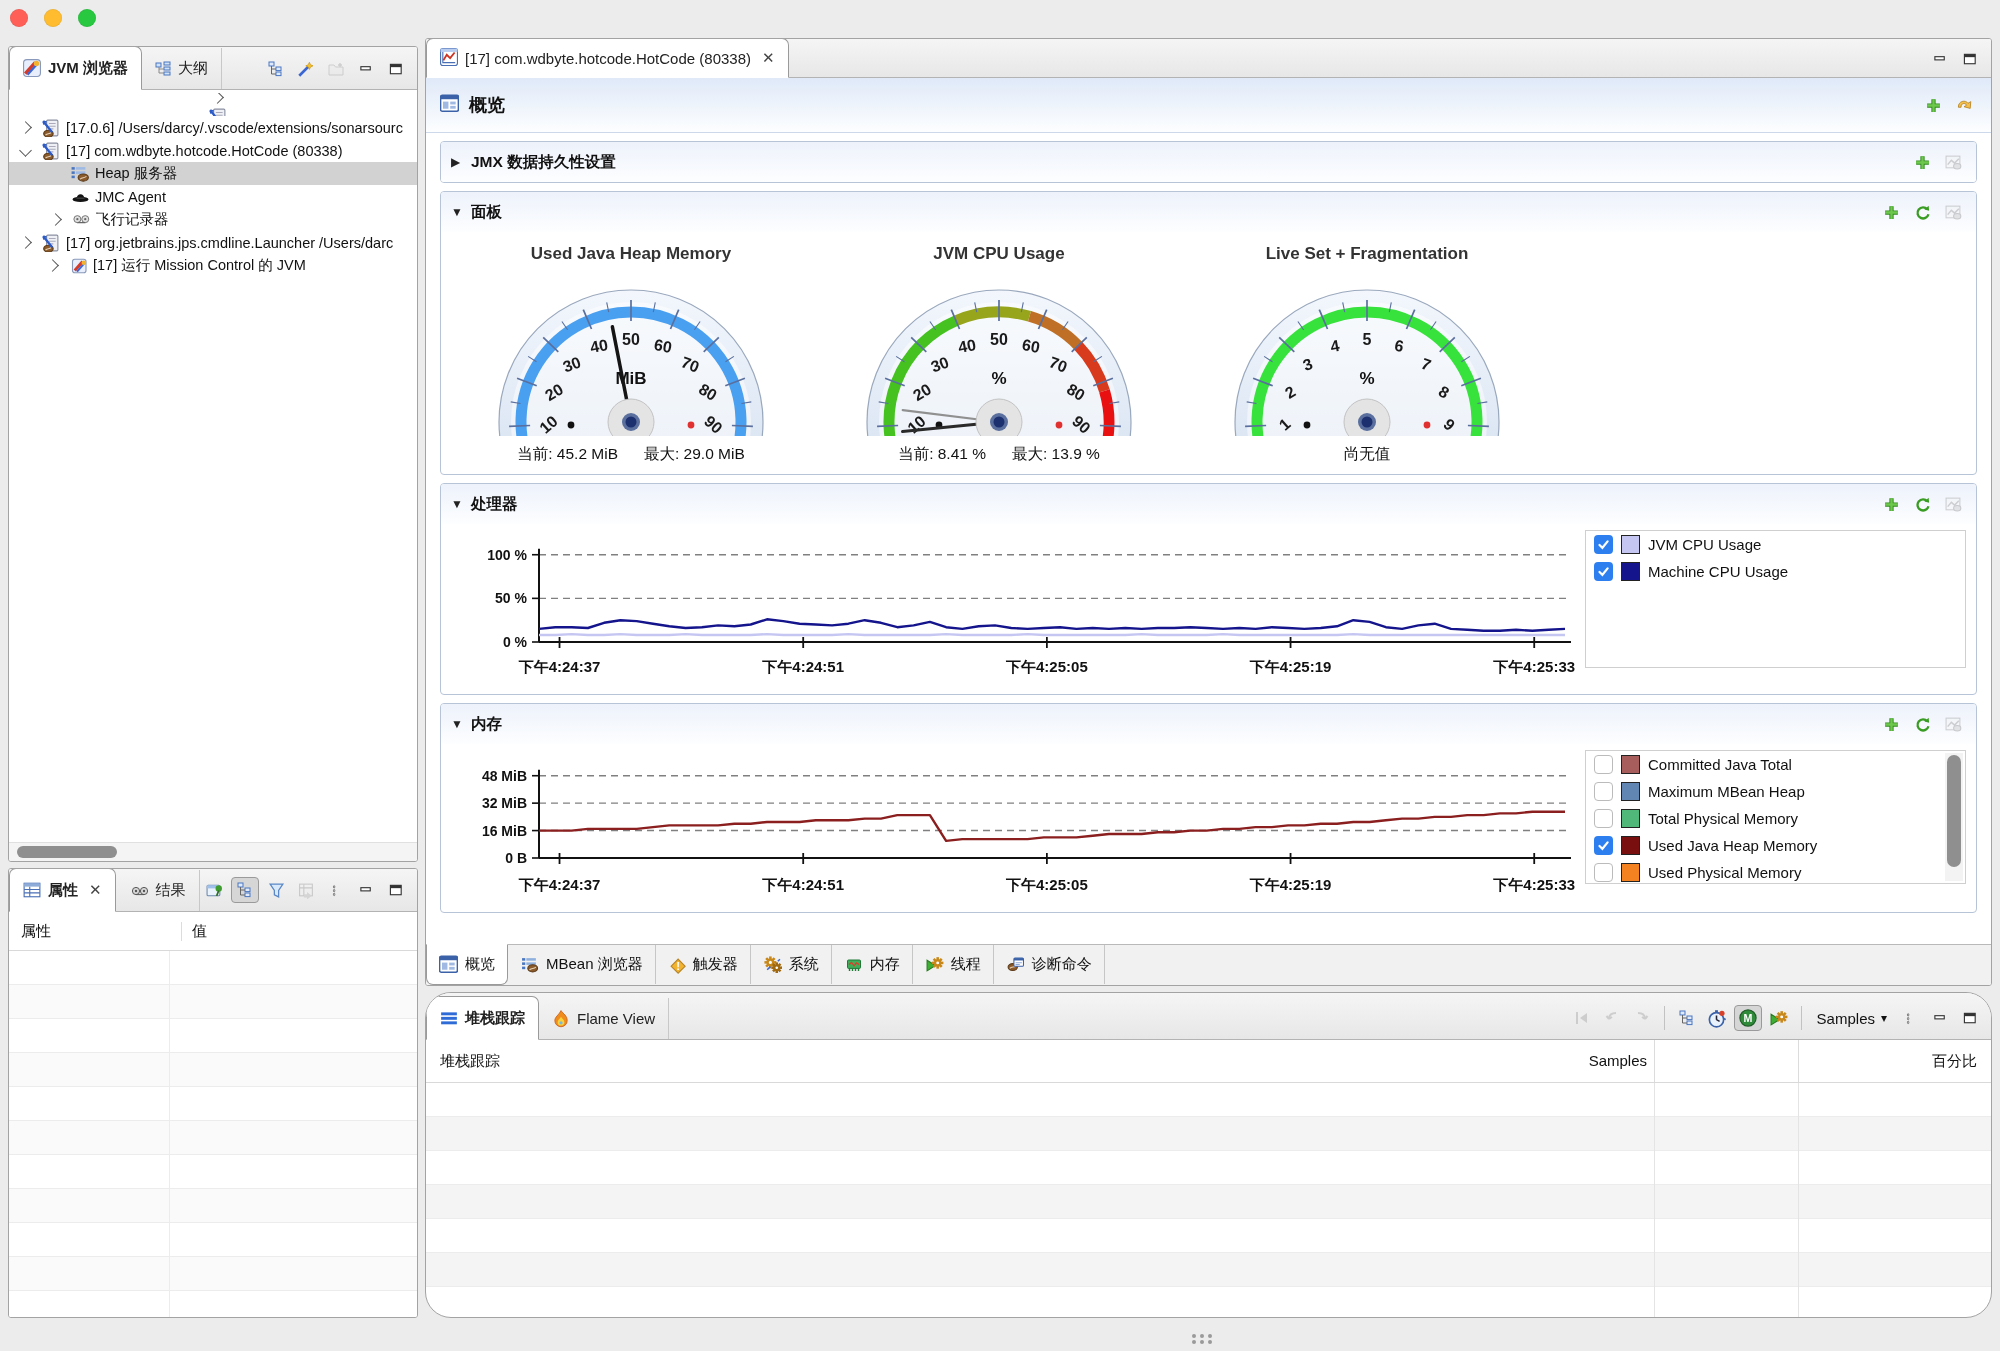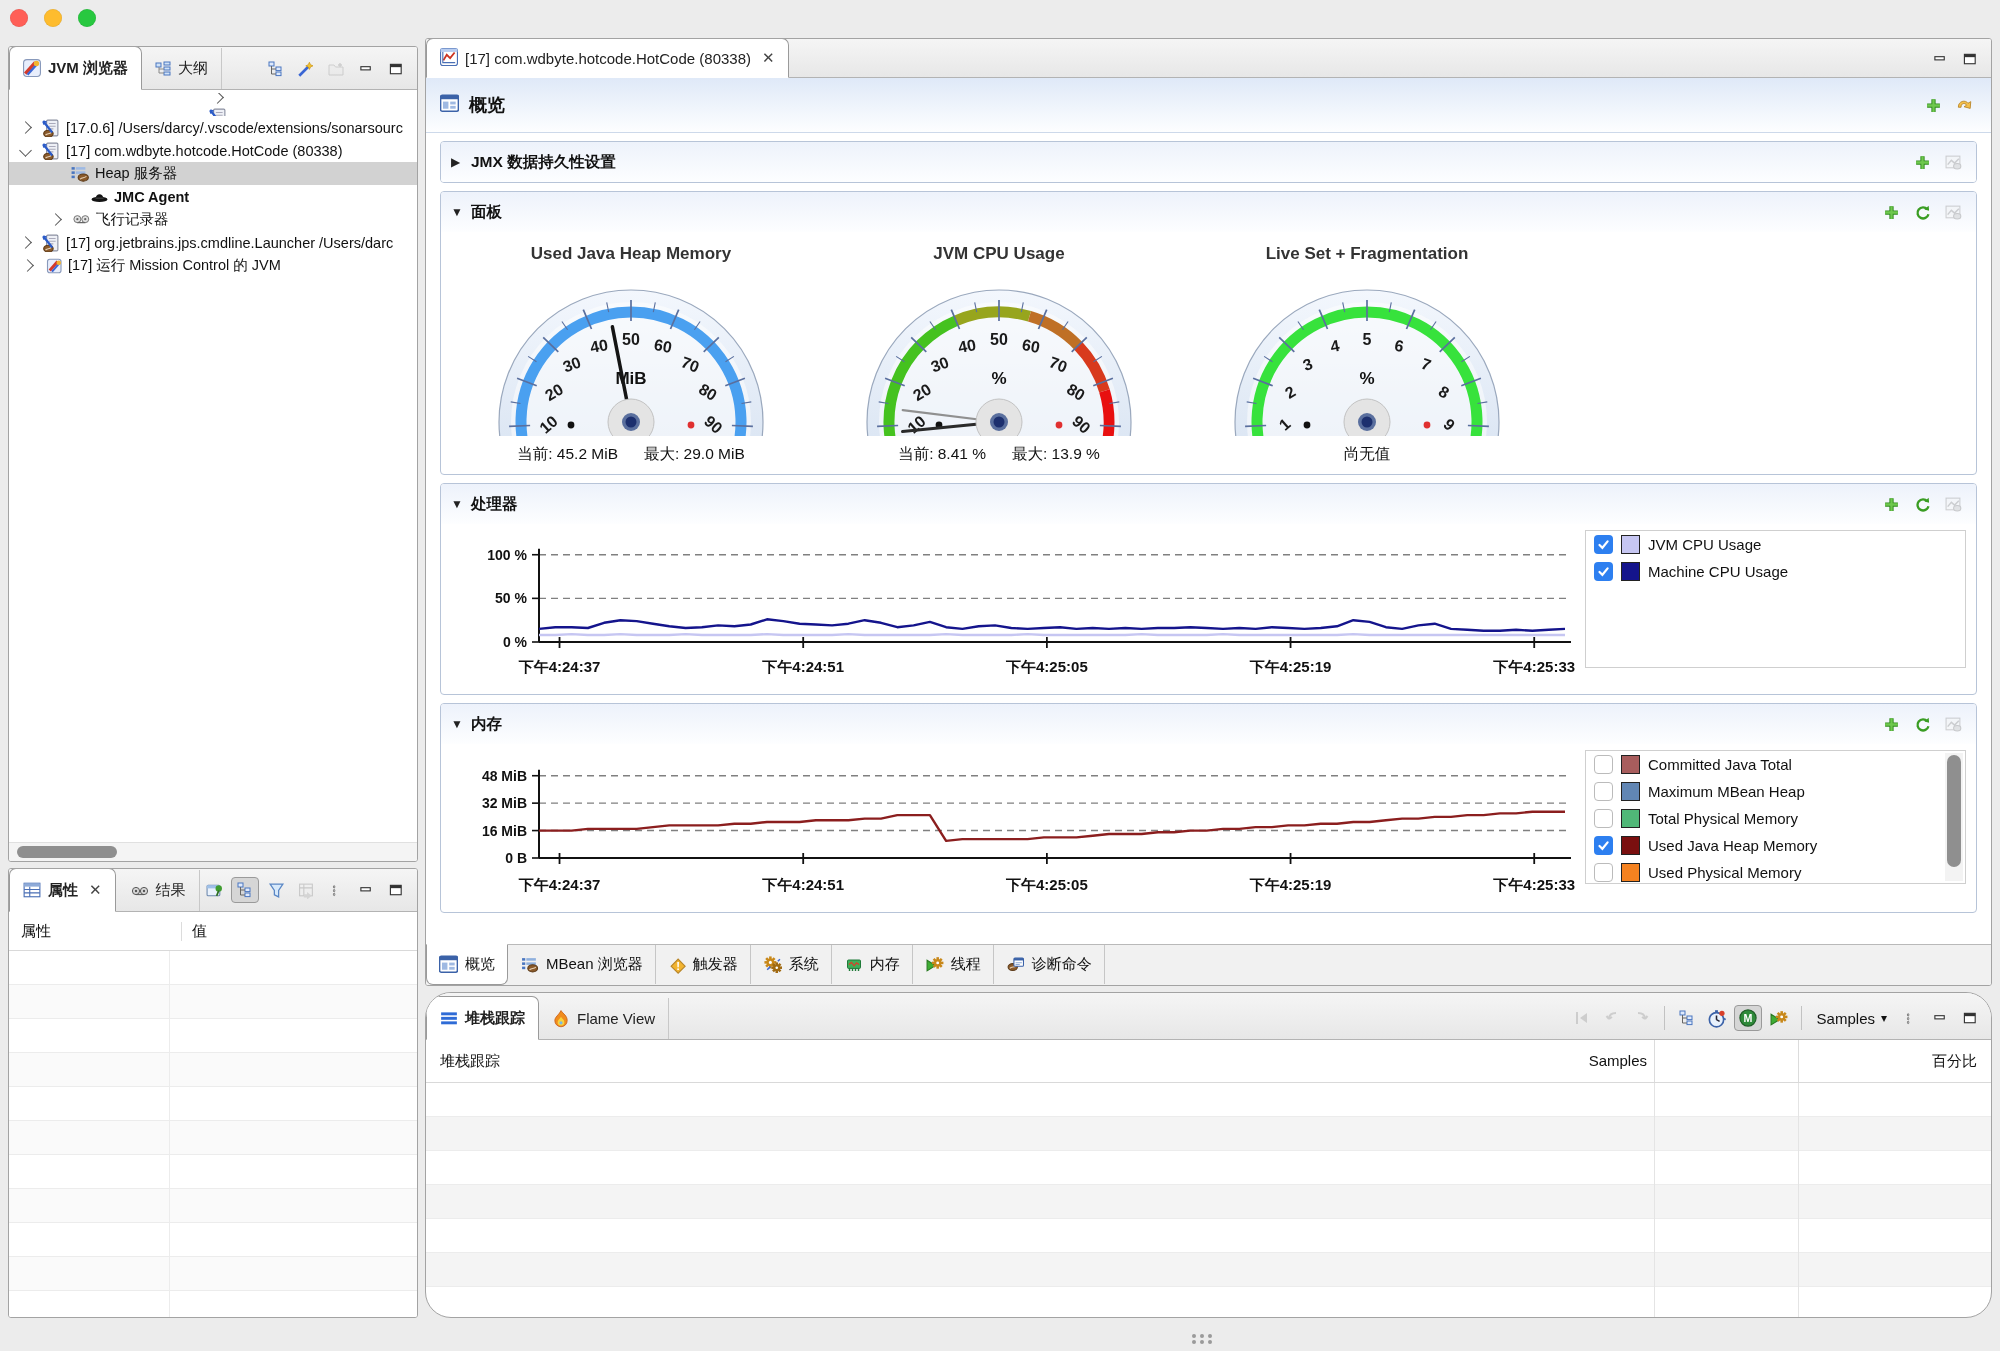--- a/index.html
+++ b/index.html
@@ -183,21 +183,21 @@
             <rect x="5" y="2" width="9" height="2.4" fill="#9db9e4"></rect>
             <rect x="1" y="6" width="3" height="2.4" fill="#4a76c0"></rect>
             <rect x="5" y="6" width="9" height="2.4" fill="#9db9e4"></rect>
             <rect x="1" y="10" width="3" height="2.4" fill="#4a76c0"></rect>
             <ellipse cx="12" cy="11.8" rx="4.8" ry="3.4" fill="#8a5a2a" stroke="#5c3a18"></ellipse>
             <path d="M9 13.4 C11 11.2 13 12.8 15 10.6" stroke="#e8d2b8" fill="none"></path>
           </svg>
         </span>
         <span>Heap 服务器</span>
       </div>
-      <div class="trow" style="padding-left: 58px; font-weight: bold;">
+      <div class="trow" style="padding-left: 39px;">
         <span class="chev none"></span>
         <span class="ticon" style="display: inline-flex; align-items: center;">
           <svg width="19" height="16" viewBox="0 0 16 16">
             <path d="M5 10 C5 3.6 13 3.6 13 10 Z" fill="#141414"></path>
             <ellipse cx="9" cy="10.4" rx="8" ry="2.6" fill="#141414"></ellipse>
             <path d="M5 9.2 h8" stroke="#3a3a3a" stroke-width="1.6"></path>
           </svg>
         </span>
         <span>JMC Agent</span>
       </div>
@@ -221,21 +221,21 @@
             <rect x="5" y="1" width="10" height="14" rx="1" fill="#eef0f6" stroke="#8a8fa0"></rect>
             <path d="M7 4 h6 M7 6.4 h6 M7 8.8 h4" stroke="#aab" stroke-width="1"></path>
             <ellipse cx="6.6" cy="13" rx="4.2" ry="3" fill="#8a5a2a" stroke="#5c3a18"></ellipse>
             <path d="M4 14.2 C6 12.4 7.4 13.8 9.2 11.8" stroke="#e8d2b8" fill="none"></path>
             <path d="M2 2 L10 12" stroke="#2b5bc8" stroke-width="2"></path>
             <path d="M2 2 l0.6 3 M2 2 l3 .6" stroke="#2b5bc8" stroke-width="1.4"></path>
           </svg>
         </span>
         <span>[17] org.jetbrains.jps.cmdline.Launcher /Users/darc</span>
       </div>
-      <div class="trow" style="">
+      <div class="trow" style=" margin-left: 25px;">
         <span class="chev right"></span>
         <span class="ticon" style="display: inline-flex; align-items: center;">
           <svg width="20" height="18" viewBox="0 0 16 16">
             <rect x="4" y="2" width="12" height="12" rx="2" fill="#e8eefc" stroke="#8899bb"></rect>
             <path d="M6 12 L13 4" stroke="#d43a2a" stroke-width="2.6"></path>
             <path d="M8 13 L15 5" stroke="#3a66d4" stroke-width="1.8"></path>
             <circle cx="14" cy="5" r="2" fill="#f2b430"></circle>
           </svg>
         </span>
         <span>[17] 运行 Mission Control 的 JVM</span>

